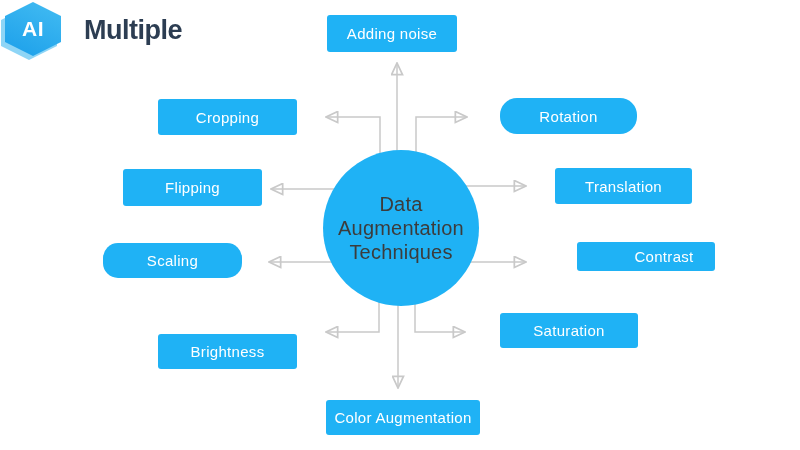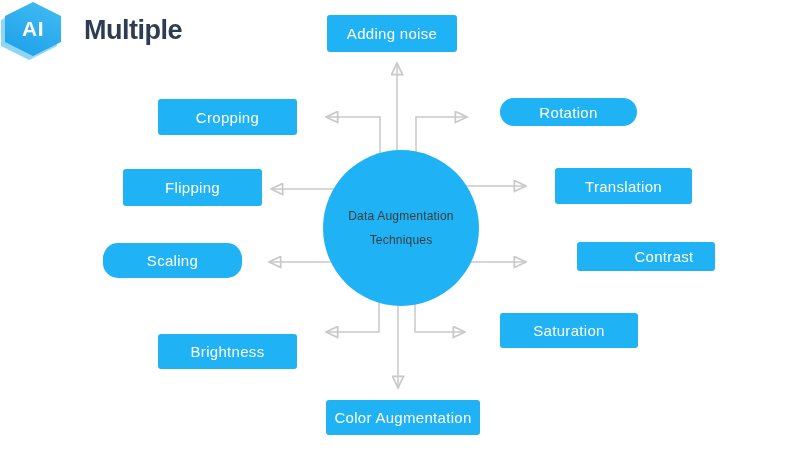--- a/index.html
+++ b/index.html
@@ -20,21 +20,21 @@
 
   
   .node{position:absolute;z-index:2;display:flex;align-items:center;justify-content:center;
     background:var(--blue);color:var(--node-text);font-size:15px;letter-spacing:.3px;
     border-radius:3px;white-space:nowrap;}
 
   
   .center-circle{position:absolute;left:323px;top:150px;width:156px;height:156px;z-index:2;
     background:var(--blue);border-radius:50%;display:flex;flex-direction:column;
     align-items:center;justify-content:center;text-align:center;}
-  .center-circle span{color:var(--center-text);font-size:12px;line-height:24px;letter-spacing:.2px;}
+  .center-circle span{color:var(--center-text);font-size:20px;line-height:24px;letter-spacing:.2px;}
 
   
   .logo{position:absolute;left:3px;top:2px;z-index:3;display:flex;align-items:center;height:56px;gap:19px;}
   .hex-wrap{position:relative;width:58px;height:56px;}
   .hex{position:absolute;width:56px;height:54px;
     clip-path:polygon(50% 0%,100% 26%,100% 74%,50% 100%,0% 74%,0% 26%);}
   .hex-shadow{left:-2px;top:4px;background:#8ED5F6;}
   .hex-main{left:2px;top:0;background:linear-gradient(205deg,#43BCF2 0%,#1B9FEA 100%);
     display:flex;align-items:center;justify-content:center;}
   .hex-main span{color:#fff;font-size:21px;font-weight:bold;letter-spacing:.5px;}
@@ -73,21 +73,21 @@
     <span class="brand">Multiple</span>
   </div>
 
   <div class="center-circle">
     <span>Data Augmentation</span>
     <span>Techniques</span>
   </div>
 
   <div class="node" style="left:327px;top:15px;width:130px;height:37px;">Adding noise</div>
   <div class="node" style="left:158px;top:99px;width:139px;height:36px;">Cropping</div>
-  <div class="node" style="left:500px;top:98px;width:137px;height:28px;border-radius:17px;">Rotation</div>
+  <div class="node" style="left:500px;top:98px;width:137px;height:36px;border-radius:17px;">Rotation</div>
   <div class="node" style="left:103px;top:169px;width:139px;height:37px;margin-left:20px;">Flipping</div>
   <div class="node" style="left:555px;top:168px;width:137px;height:36px;">Translation</div>
   <div class="node" style="left:103px;top:243px;width:139px;height:35px;border-radius:15px;">Scaling</div>
   <div class="node" style="left:577px;top:242px;width:138px;height:29px;padding-left:36px;">Contrast</div>
   <div class="node" style="left:158px;top:313px;width:139px;height:35px;margin-top:21px;">Brightness</div>
   <div class="node" style="left:326px;top:400px;width:154px;height:35px;">Color Augmentation</div>
   <div class="node" style="left:500px;top:313px;width:138px;height:35px;">Saturation</div>
 
 </div>
 

